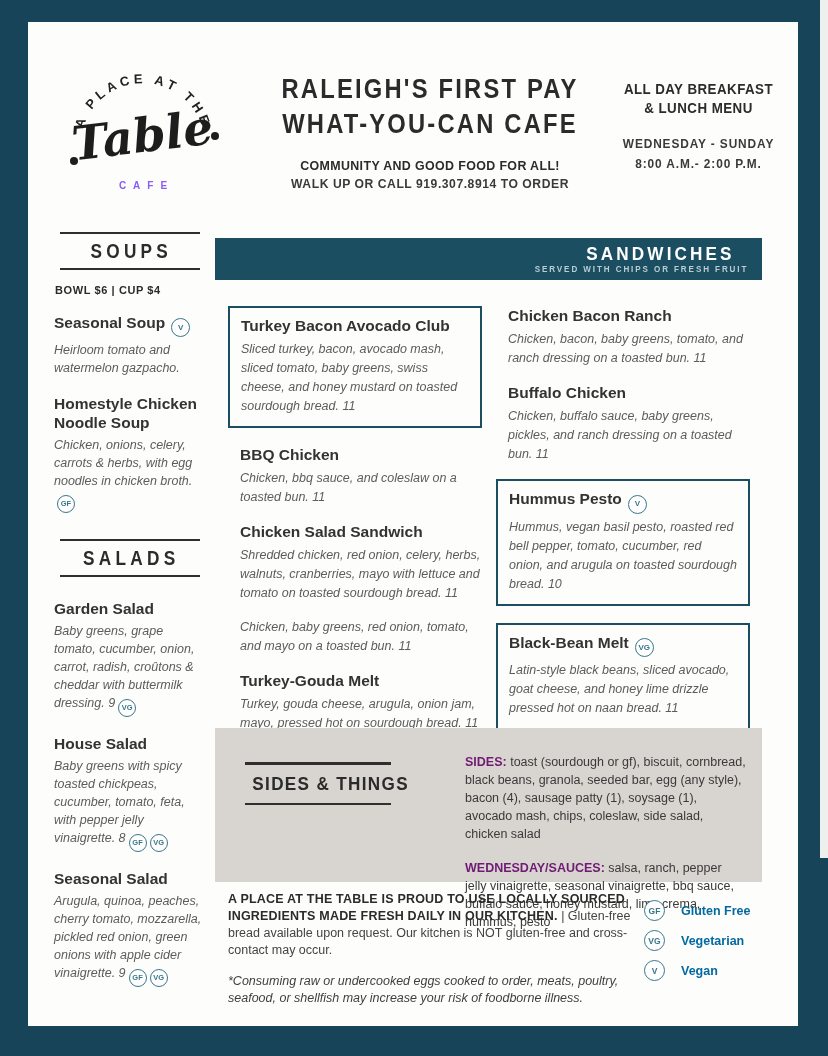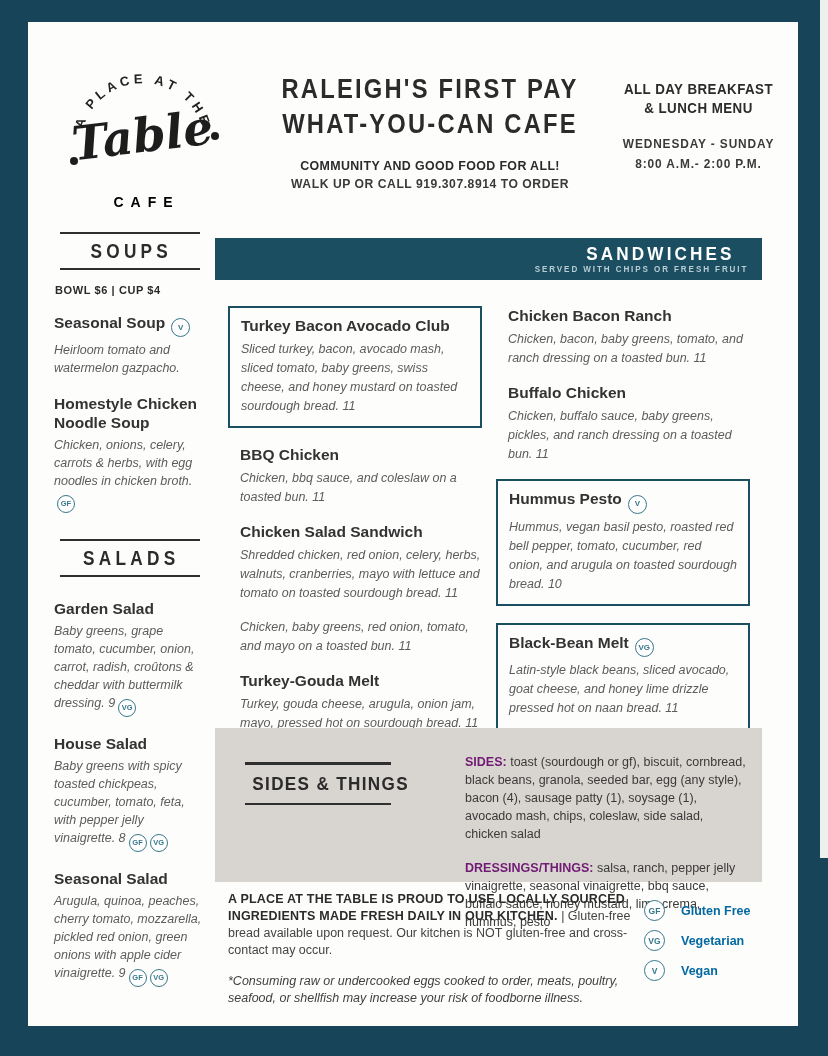--- a/index.html
+++ b/index.html
@@ -13,21 +13,21 @@
   }
   .abs{position:absolute;}
   .page{
     left:28px;top:22px;width:770px;height:1004px;
     background:#fdfdfc;
   }
   .scan-edge{left:820px;top:0;width:8px;height:858px;background:#eef0ee;}
 
   
   .logo-block{left:30px;top:26px;width:170px;text-align:center;}
-  .logo-cafe{font-size:14px;font-weight:bold;letter-spacing:7px;color:#000000;margin-top:16px;padding-left:7px;}
+  .logo-cafe{font-size:10px;font-weight:bold;letter-spacing:7px;color:#8b5cf6;margin-top:2px;padding-left:7px;}
   .header-center{left:222px;top:50px;width:360px;text-align:center;}
   .menu-title{
     font-size:27px;font-weight:bold;letter-spacing:2.5px;line-height:35px;color:#2b2b2b;
     transform:scaleX(0.88);transform-origin:center;white-space:nowrap;
   }
   .tagline{margin-top:16px;font-size:13.5px;font-weight:bold;letter-spacing:0.4px;color:#2b2b2b;transform:scaleX(0.92);transform-origin:center;white-space:nowrap;}
   .order-line{margin-top:3px;font-size:13.5px;font-weight:bold;letter-spacing:0.6px;color:#3a3a3a;transform:scaleX(0.9);transform-origin:center;white-space:nowrap;}
   .header-right{left:583px;top:58px;width:175px;text-align:center;}
   .menu-type{font-size:14.5px;font-weight:bold;letter-spacing:0.5px;line-height:19px;color:#2b2b2b;transform:scaleX(0.92);transform-origin:center;}
   .hours-block{margin-top:16px;font-size:13.5px;font-weight:bold;letter-spacing:1px;line-height:19px;color:#3a3a3a;transform:scaleX(0.88);transform-origin:center;white-space:nowrap;}
@@ -228,21 +228,21 @@
   </div>
 
   <div class="abs sides-box">
     <div class="sides-label">
       <div class="rule"></div>
       <div class="t">SIDES &amp; THINGS</div>
       <div class="rule"></div>
     </div>
     <div class="sides-text">
       <p><b>SIDES:</b><span> toast (sourdough or gf), biscuit, cornbread, black beans, granola, seeded bar, egg (any style), bacon (4), sausage patty (1), soysage (1), avocado mash, chips, coleslaw, side salad, chicken salad</span></p>
-      <p><b>DRESSINGS/THINGS:</b><span> salsa, ranch, pepper jelly vinaigrette, seasonal vinaigrette, bbq sauce, buffalo sauce, honey mustard, lime crema, hummus, pesto</span></p>
+      <p><b>WEDNESDAY/SAUCES:</b><span> salsa, ranch, pepper jelly vinaigrette, seasonal vinaigrette, bbq sauce, buffalo sauce, honey mustard, lime crema, hummus, pesto</span></p>
     </div>
   </div>
 
   <div class="abs footer-text">
     <div><b>A PLACE AT THE TABLE IS PROUD TO USE LOCALLY SOURCED INGREDIENTS MADE FRESH DAILY IN OUR KITCHEN.</b><span>  |  Gluten-free bread available upon request. Our kitchen is NOT gluten-free and cross-contact may occur.</span></div>
     <div class="disclaimer">*Consuming raw or undercooked eggs cooked to order, meats, poultry, seafood, or shellfish may increase your risk of foodborne illness.</div>
   </div>
 
   <div class="abs legend">
     <div class="legend-row">

